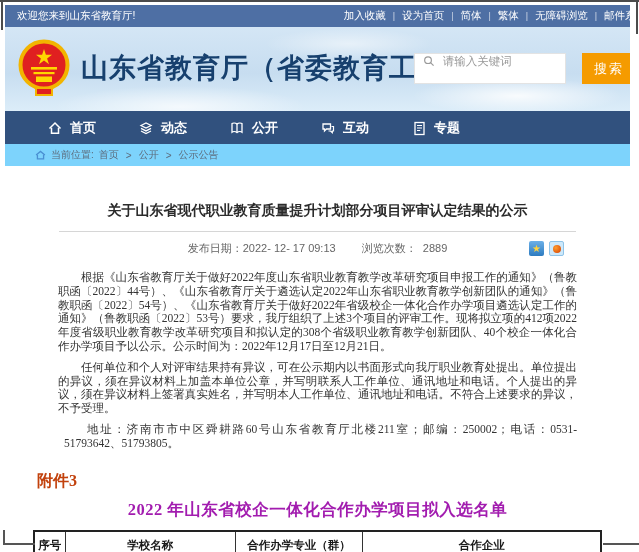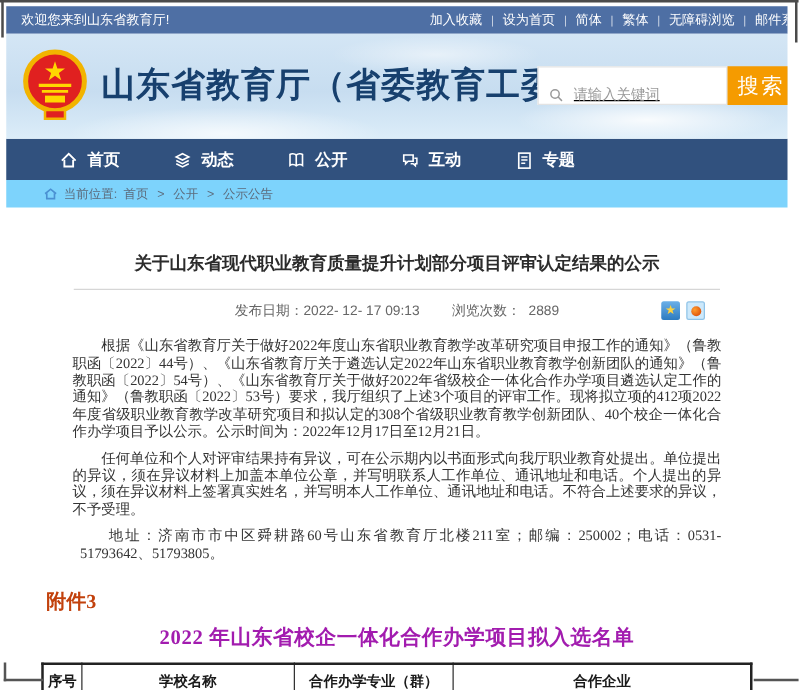--- a/index.html
+++ b/index.html
@@ -32,26 +32,26 @@
       radial-gradient(ellipse 150px 26px at 82% 82%, rgba(255,255,255,.85), rgba(255,255,255,0) 70%),
       radial-gradient(ellipse 180px 30px at 28% 95%, rgba(255,255,255,.7), rgba(255,255,255,0) 70%),
       radial-gradient(ellipse 120px 22px at 55% 20%, rgba(255,255,255,.5), rgba(255,255,255,0) 70%),
       linear-gradient(180deg,#d4e6f5 0%,#c7ddf0 55%,#dcedf9 100%);
   }
   .logo { position:absolute; left:13px; top:11px; width:52px; height:60px; }
   .site-title { position:absolute; left:76px; top:23px; font-size:27px; font-weight:bold;
     color:#17406e; letter-spacing:1px; white-space:nowrap; }
   .search { position:absolute; right:-6px; top:26px; display:flex; height:31px; }
   .search-box { width:152px; background:#fff; border:1px solid #e3e3e3; display:flex;
-    align-items:flex-end; padding:0 8px; gap:6px; box-sizing:border-box;text-decoration:underline; }
+    align-items:flex-start; padding:0 8px; gap:6px; box-sizing:border-box; }
   .search-box input { border:none; outline:none; width:100%; font-size:11.5px; color:#333;
     font-family:inherit; background:transparent; }
   .search-box input::placeholder { color:#9a9a9a; }
-  .search-btn { width:54px; background:#f59b00; color:#fff; font-size:17px; border:none;
-    display:flex; align-items:center; justify-content:center; cursor:pointer; letter-spacing:2px; }
+  .search-btn { width:54px; background:#f59b00; color:#fff; font-size:13px; border:none;
+    display:flex; align-items:center; justify-content:center; cursor:pointer; letter-spacing:2px;margin-left:16px; }
 
   
   .nav { height:33px; background:#31517e; display:flex; align-items:center;
     padding-left:42px; overflow:hidden; }
   .nav-item { width:91px; flex:none; display:flex; align-items:center; gap:7px;
     color:#fff; font-size:13px; font-weight:bold; cursor:pointer; }
   .nav-item svg { flex:none; }
 
   
   .crumb { height:22px; background:#7dd3fc; display:flex; align-items:center;

